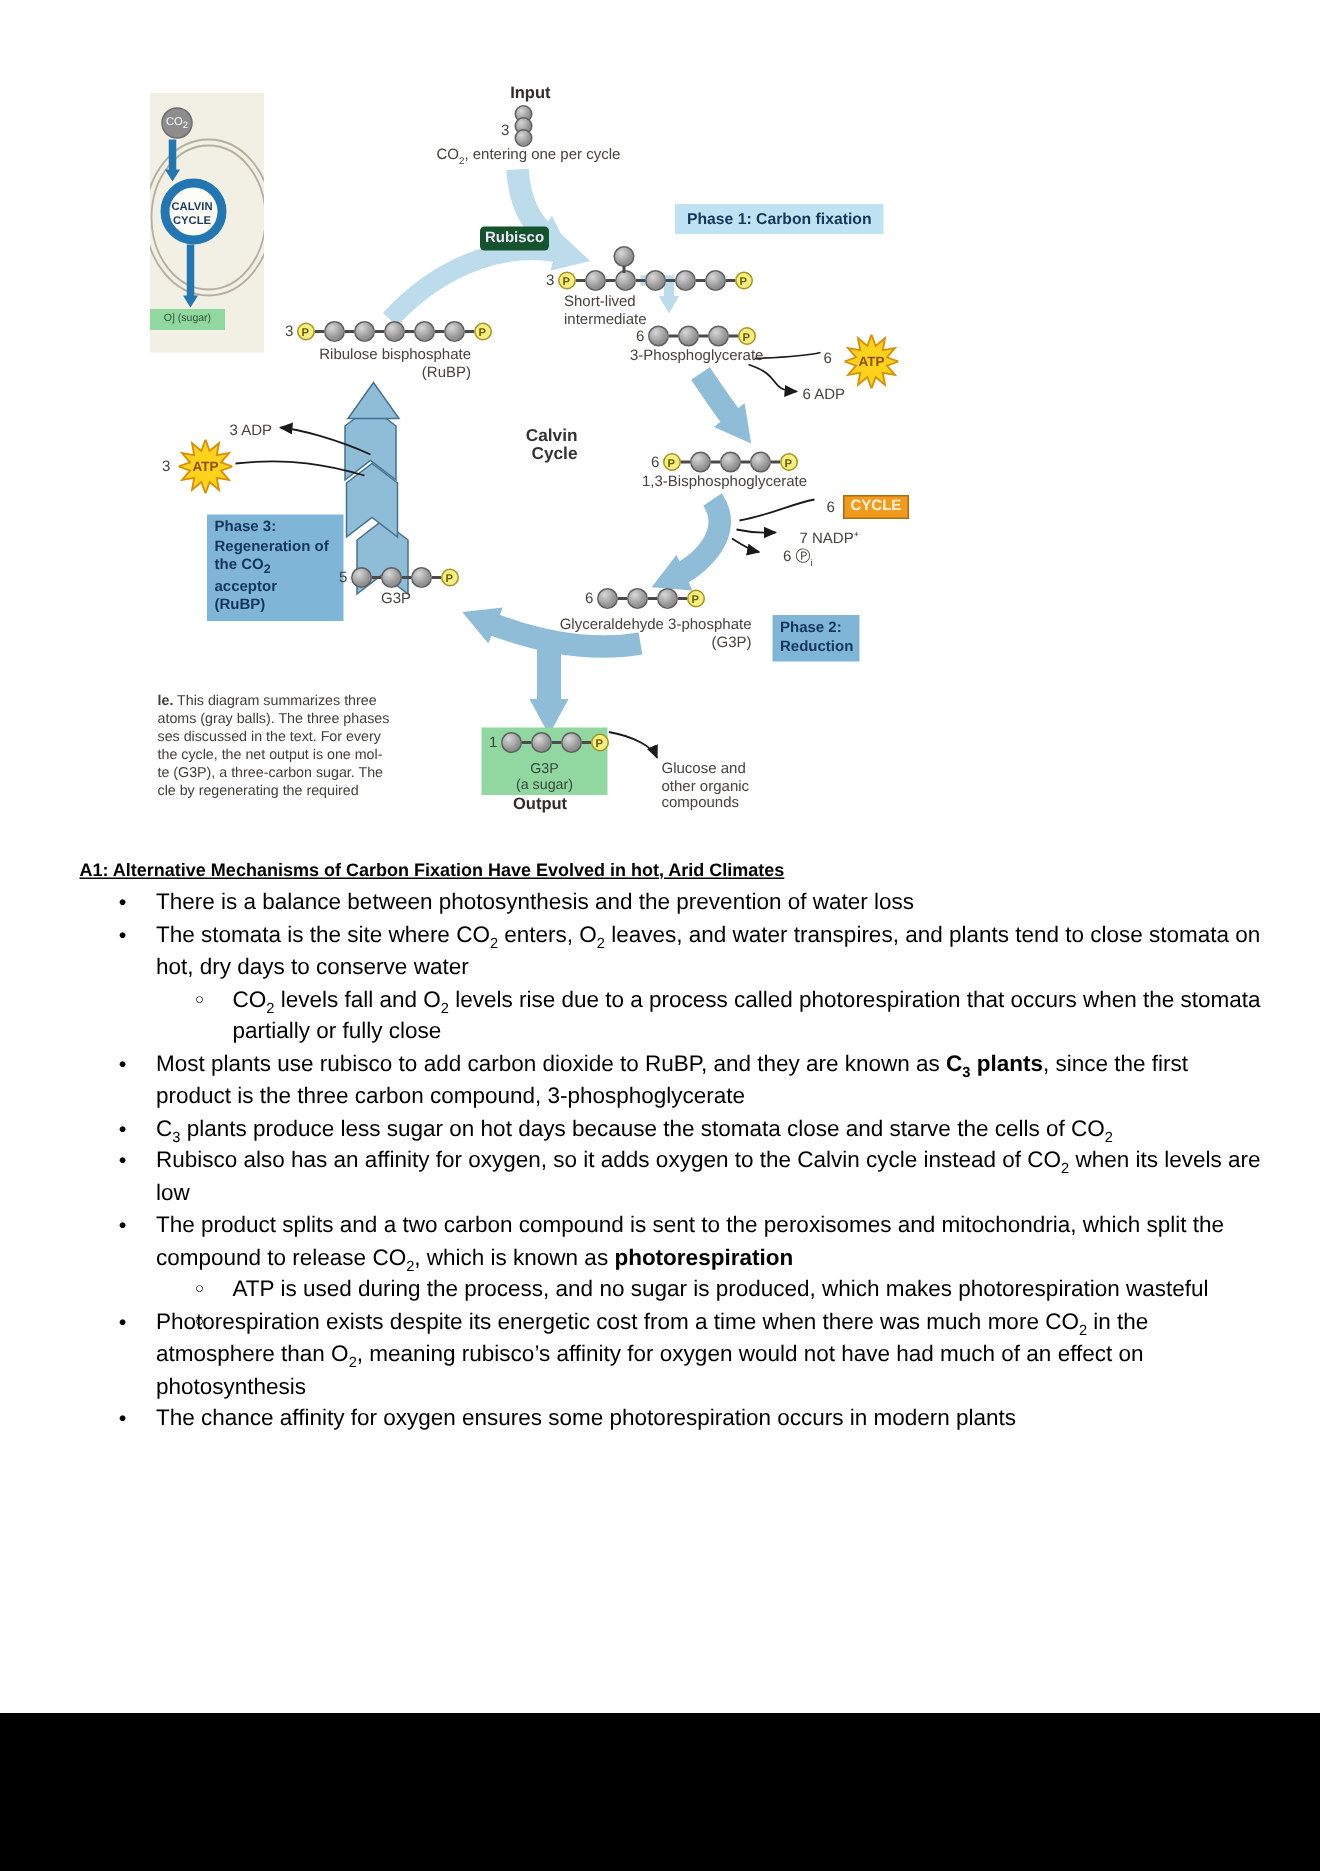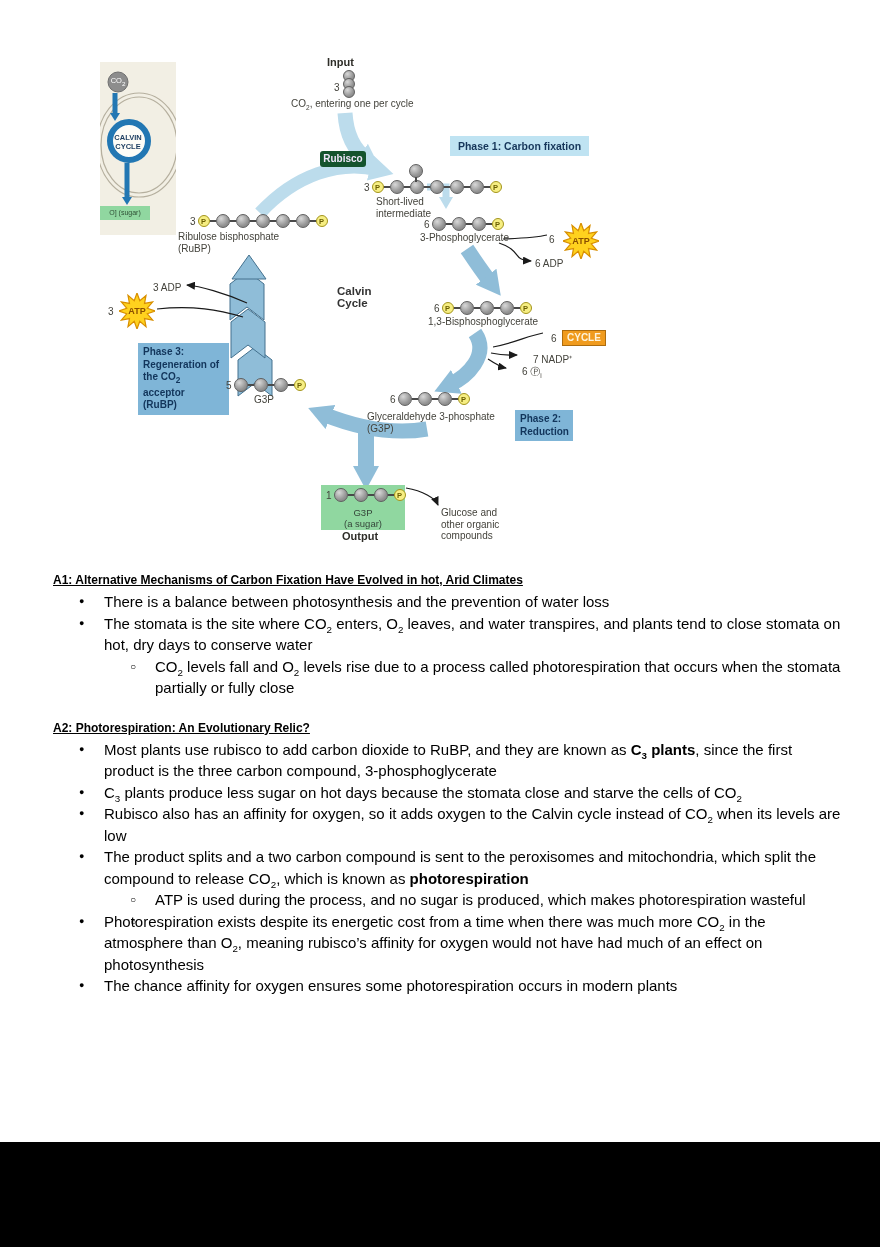--- a/index.html
+++ b/index.html
@@ -5,21 +5,21 @@
   html,body{margin:0;padding:0}
   body{width:880px;height:1247px;background:#fff;font-family:"Liberation Sans",sans-serif;position:relative;overflow:hidden;color:#000}
   .page{position:absolute;inset:0;background:#fff}
   .footer-bar{position:absolute;left:0;top:1142px;width:880px;height:105px;background:#000}
 
   
   .diagram{position:absolute;left:0;top:0;width:880px;height:560px}
   .arrows{position:absolute;left:95px;top:55px}
   .abs{position:absolute}
   .dlabel{position:absolute;font-size:10px;line-height:11.5px;color:#44433c;white-space:nowrap}
-  .dlabel.center{text-align:left}
+  .dlabel.center{text-align:right}
   .dlabel.bold{font-weight:bold;color:#2e2d28}
   .dlabel sub, .doc sub{font-size:0.65em;line-height:0}
 
   .inset{position:absolute;left:100px;top:62px;width:76px;height:173px;background:#f2efe4;overflow:hidden}
   .inset-label{position:absolute;font-size:7.5px;color:#fff;text-align:center;line-height:8px}
   .inset-calvin{position:absolute;left:-10px;top:72px;width:76px;text-align:center;font-weight:bold;font-size:7.5px;line-height:8.5px;color:#1a3b5e}
   .inset-sugar{position:absolute;left:0;top:144px;width:50px;height:14px;background:#90d7a0;font-size:7px;line-height:14px;text-align:center;color:#2f4f35}
 
   .mol{position:absolute;display:flex;align-items:center}
   .mol-n{font-size:10px;color:#44433c;margin-right:2px}
@@ -251,30 +251,30 @@
         <span class="bond"></span>
         <span class="ball C"></span>
         <span class="bond"></span>
         <span class="ball C"></span>
         <span class="bond"></span>
         <span class="ball P">P</span>
       </div>
     <div class="dlabel bold" style="left:342px;top:531px;font-size:11px">Output</div>
     <div class="dlabel" style="left:441px;top:507px">Glucose and<br>other organic<br>compounds</div>
 
+    <div class="caption"><b>le.</b> This diagram summarizes three<br>atoms (gray balls). The three phases<br>ses discussed in the text. For every<br>the cycle, the net output is one mol-<br>te (G3P), a three-carbon sugar. The<br>cle by regenerating the required</div>
   </div>
 
   <div class="doc">
     <h2>A1: Alternative Mechanisms of Carbon Fixation Have Evolved in hot, Arid Climates</h2>
     <ul>
         <li class="lv1"><span class="marker">●</span><span class="txt">There is a balance between photosynthesis and the prevention of water loss</span></li>
         <li class="lv1"><span class="marker">●</span><span class="txt">The stomata is the site where CO<sub>2</sub> enters, O<sub>2</sub> leaves, and water transpires, and plants tend to close stomata on hot, dry days to conserve water</span></li>
         <li class="lv2"><span class="marker">○</span><span class="txt">CO<sub>2</sub> levels fall and O<sub>2</sub> levels rise due to a process called photorespiration that occurs when the stomata partially or fully close</span></li>
       </ul>
-    <h2 class="mt">A2: Photorespiration: An Evolutionary Relic?</h2>
     <ul>
         <li class="lv1"><span class="marker">●</span><span class="txt">Most plants use rubisco to add carbon dioxide to RuBP, and they are known as <b>C<sub>3</sub> plants</b>, since the first product is the three carbon compound, 3-phosphoglycerate</span></li>
         <li class="lv1"><span class="marker">●</span><span class="txt">C<sub>3</sub> plants produce less sugar on hot days because the stomata close and starve the cells of CO<sub>2</sub></span></li>
         <li class="lv1"><span class="marker">●</span><span class="txt">Rubisco also has an affinity for oxygen, so it adds oxygen to the Calvin cycle instead of CO<sub>2</sub> when its levels are low</span></li>
         <li class="lv1"><span class="marker">●</span><span class="txt">The product splits and a two carbon compound is sent to the peroxisomes and mitochondria, which split the compound to release CO<sub>2</sub>, which is known as <b>photorespiration</b></span></li>
         <li class="lv2"><span class="marker">○</span><span class="txt">ATP is used during the process, and no sugar is produced, which makes photorespiration wasteful</span></li>
         <li class="lv2"><span class="marker">○</span></li>
         <li class="lv1"><span class="marker">●</span><span class="txt">Photorespiration exists despite its energetic cost from a time when there was much more CO<sub>2</sub> in the atmosphere than O<sub>2</sub>, meaning rubisco’s affinity for oxygen would not have had much of an effect on photosynthesis</span></li>
         <li class="lv1"><span class="marker">●</span><span class="txt">The chance affinity for oxygen ensures some photorespiration occurs in modern plants</span></li>
       </ul>

